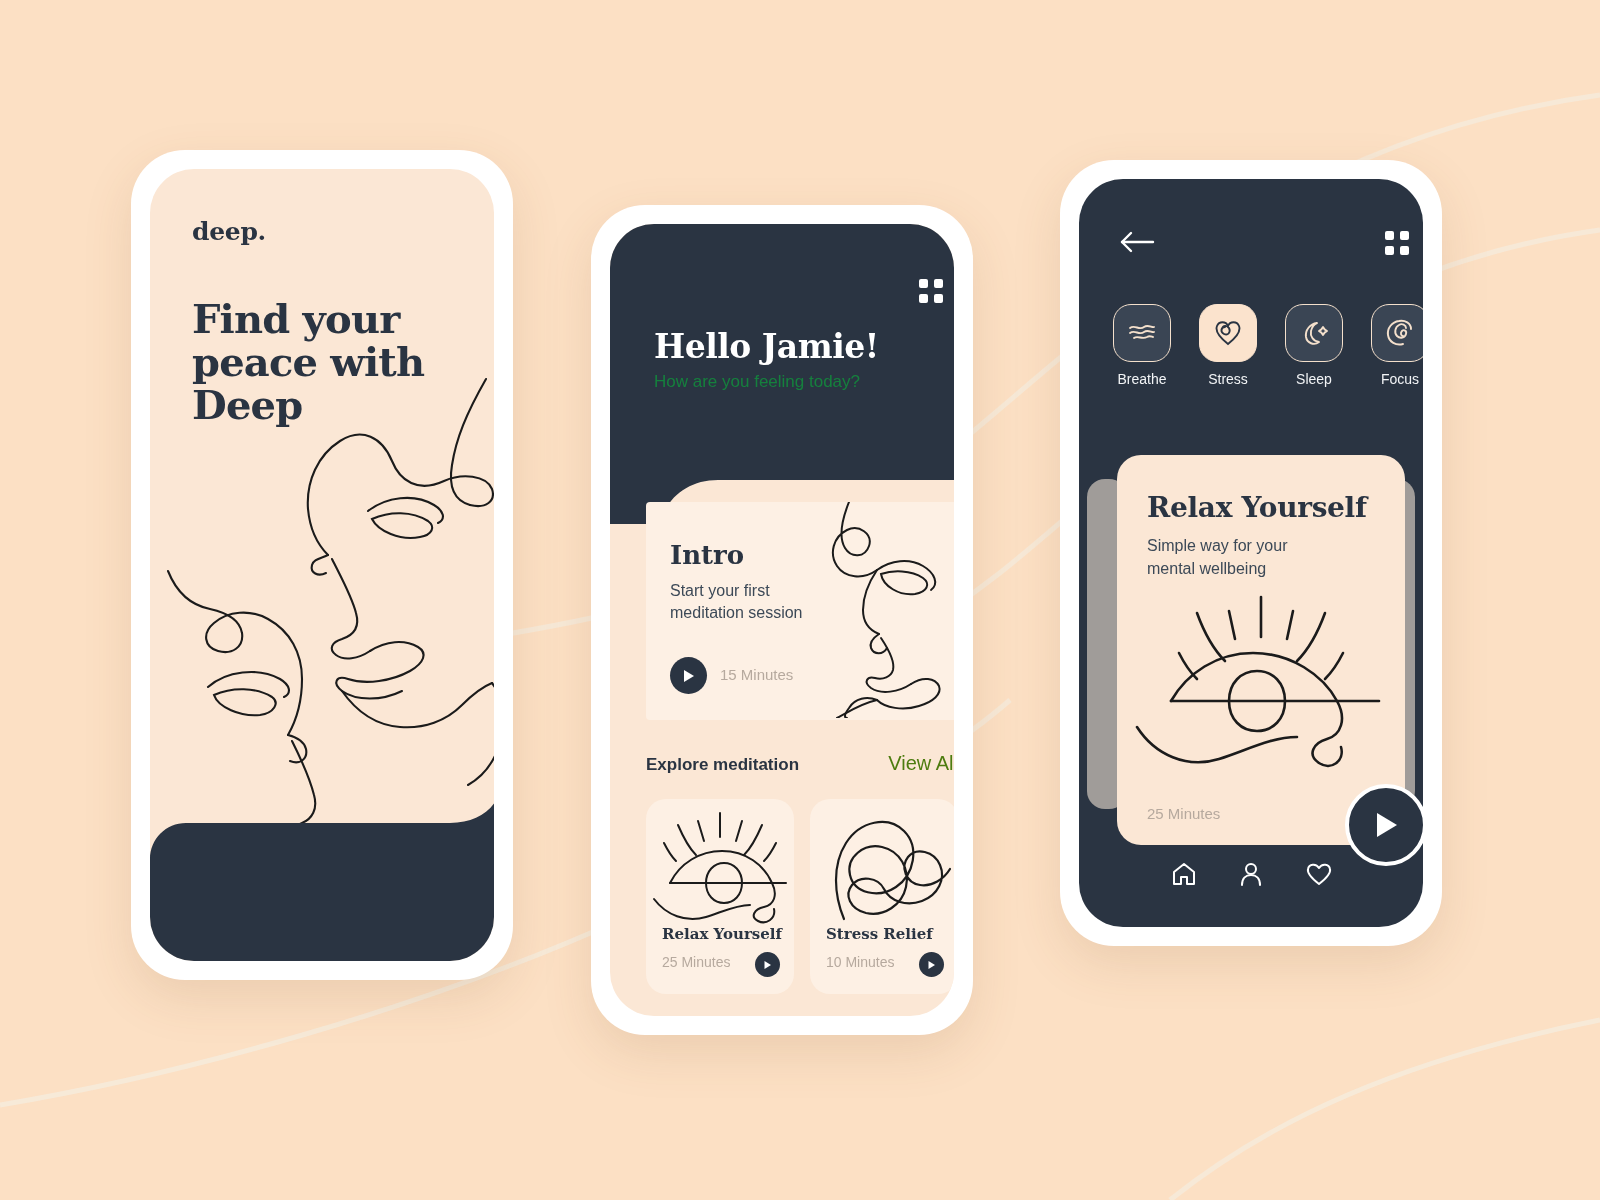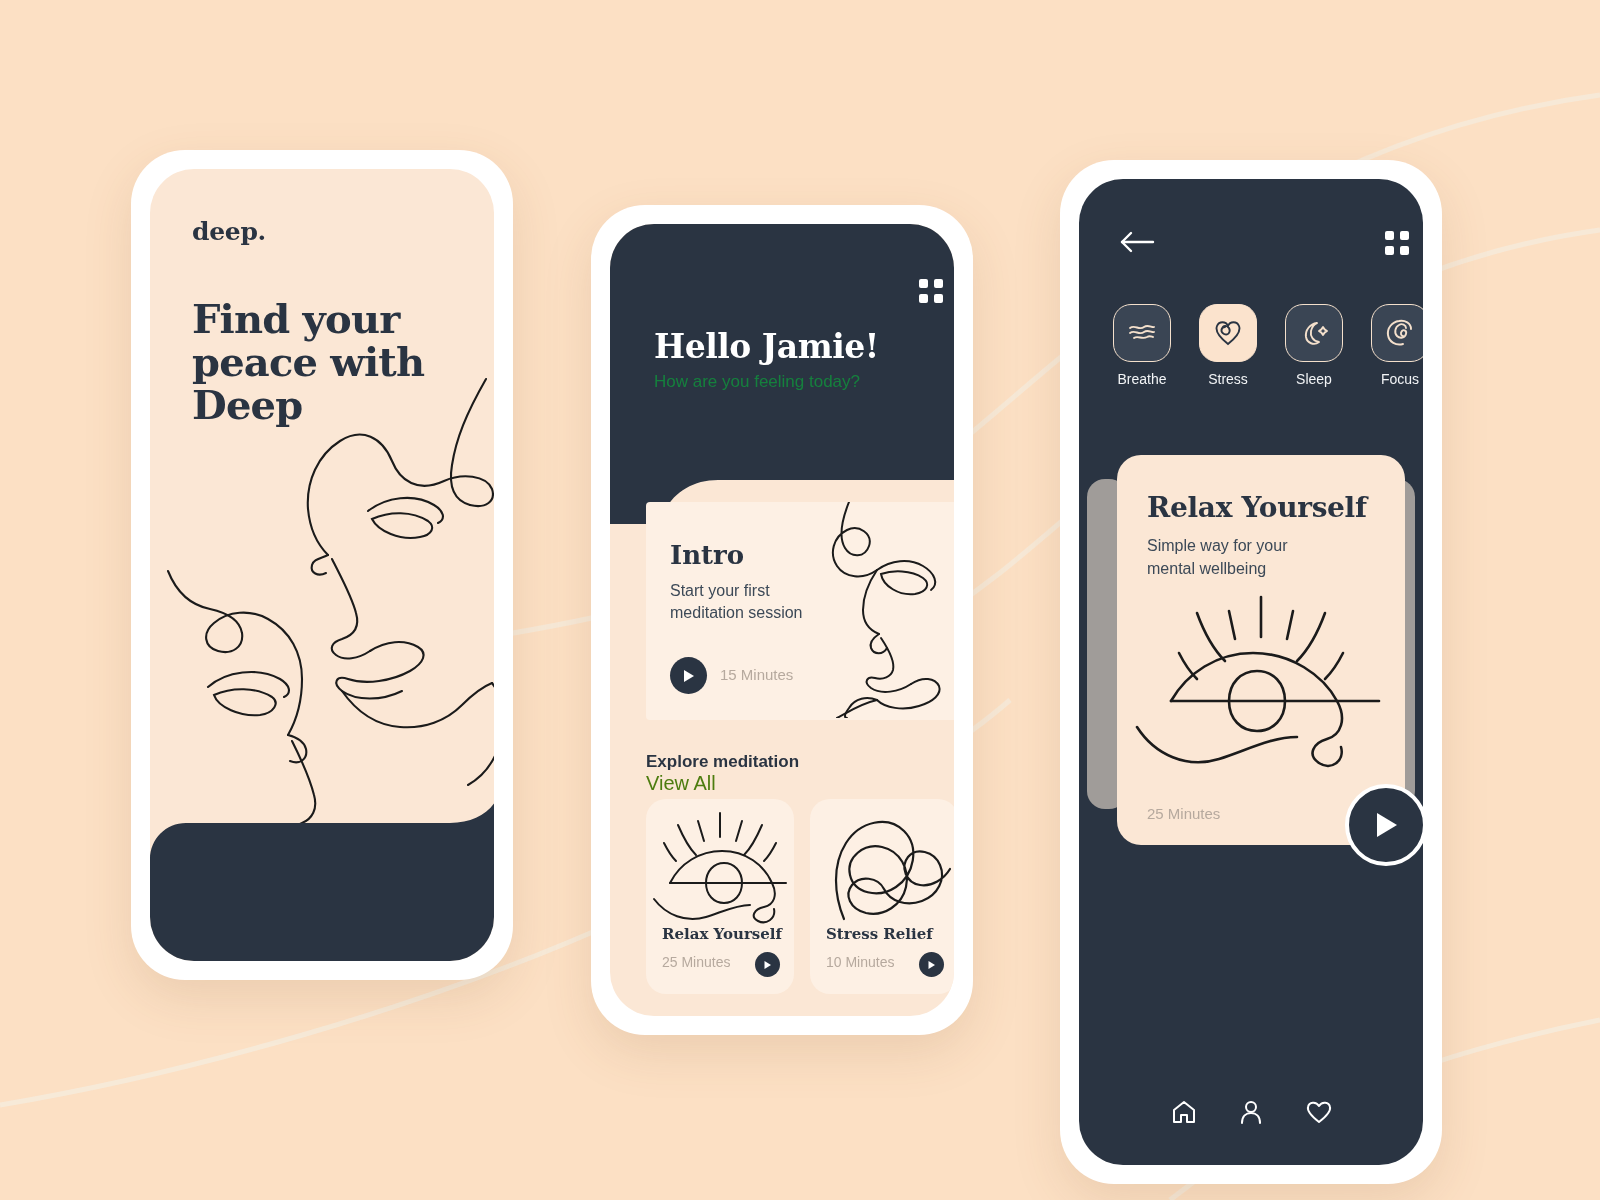--- a/index.html
+++ b/index.html
@@ -33,21 +33,21 @@
   .screen {
     width: 100%;
     height: 100%;
     border-radius: 44px;
     overflow: hidden;
     position: relative;
   }
 
   #phone-onboarding { left: 131px; top: 150px; width: 382px; height: 830px; }
   #phone-home       { left: 591px; top: 205px; width: 382px; height: 830px; }
-  #phone-player     { left: 1060px; top: 160px; width: 382px; height: 1024px; }
+  #phone-player     { left: 1060px; top: 160px; width: 382px; height: 786px; }
 
   
   #screen-onboarding { background: #fbe7d5; }
 
   .brand-logo {
     position: absolute;
     left: 42px; top: 48px;
     font-family: "DejaVu Serif", serif;
     font-weight: 700;
     font-size: 25px;
@@ -175,21 +175,20 @@
     color: #b6a99e;
   }
 
   .section-row {
     position: absolute;
     left: 36px; top: 528px;
     width: 312px;
     display: flex;
     align-items: baseline;
     justify-content: space-between;
-    flex-direction: column;
   }
   .section-title { font-size: 17px; font-weight: 700; color: #2a3442; }
   .section-link { font-size: 20px; color: #4d7c0f; }
 
   .meditation-strip {
     position: absolute;
     left: 36px; top: 575px;
     width: 346px; height: 215px;
     display: flex;
     gap: 16px;

